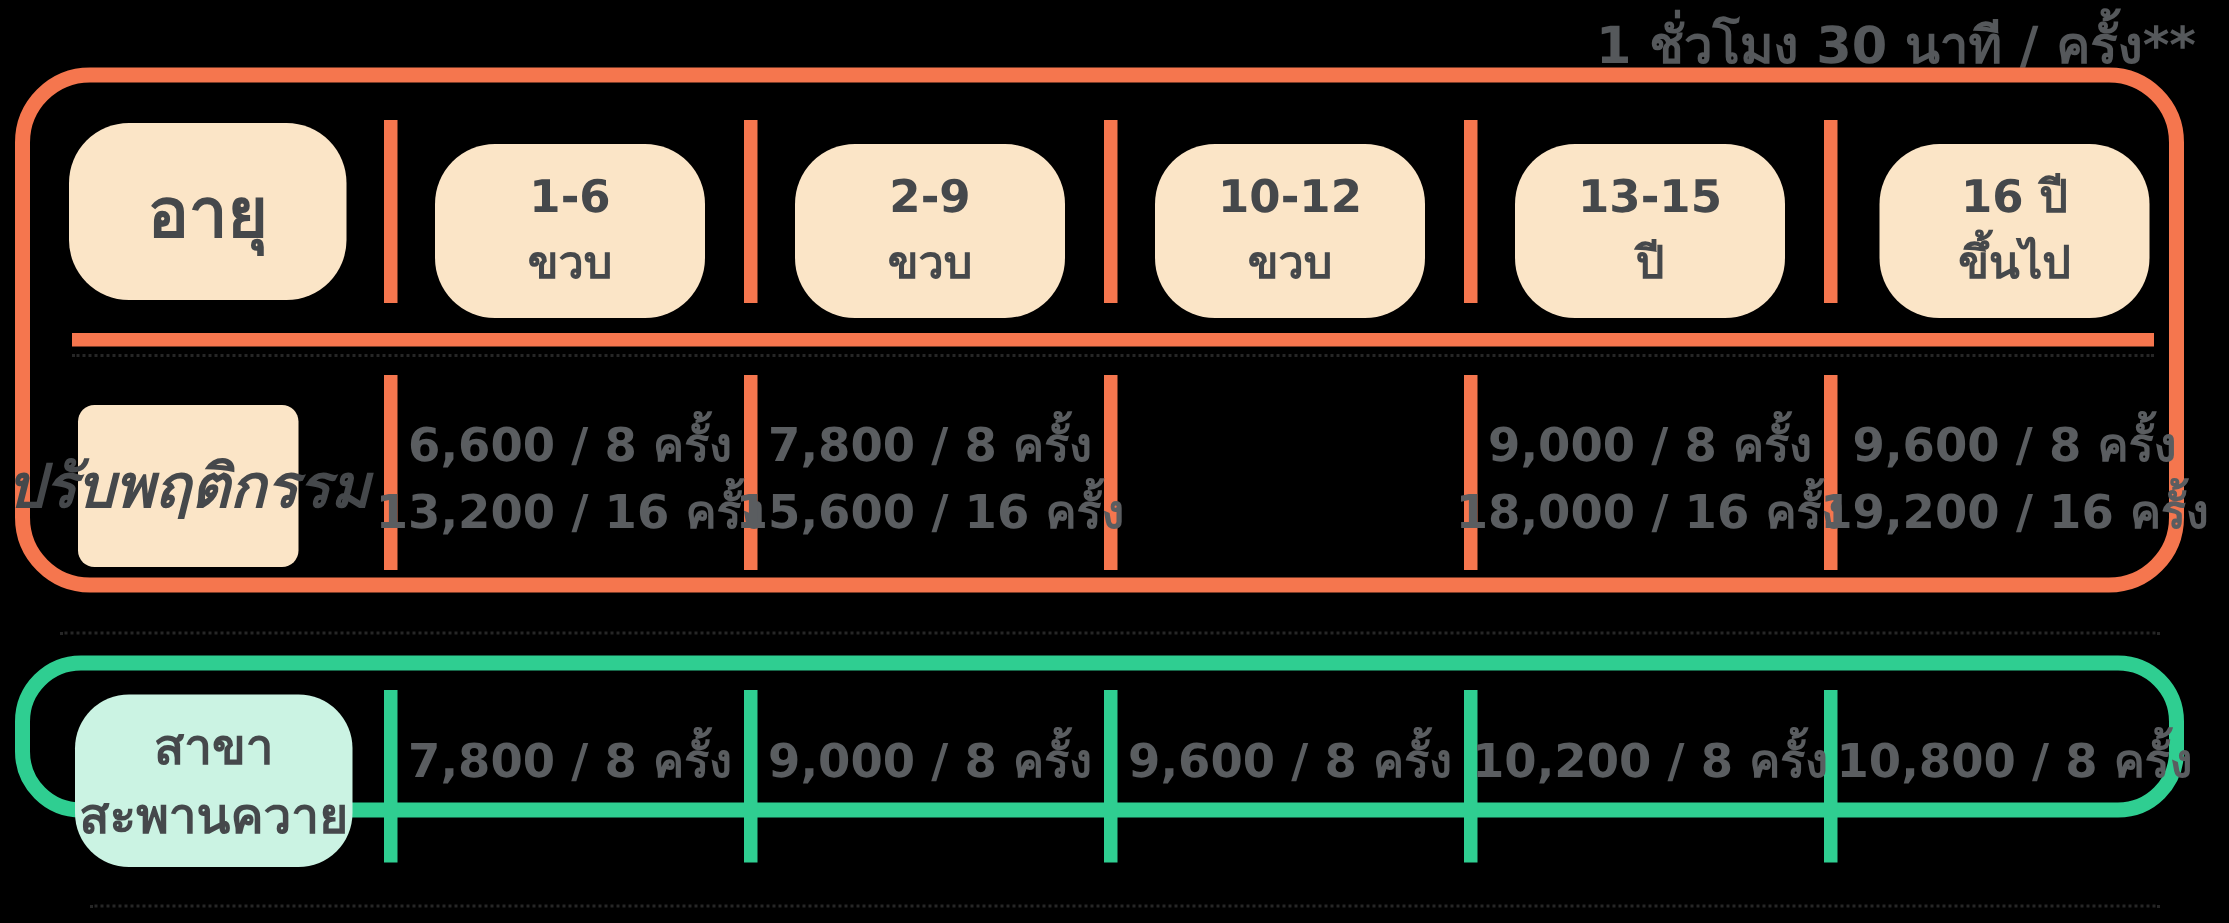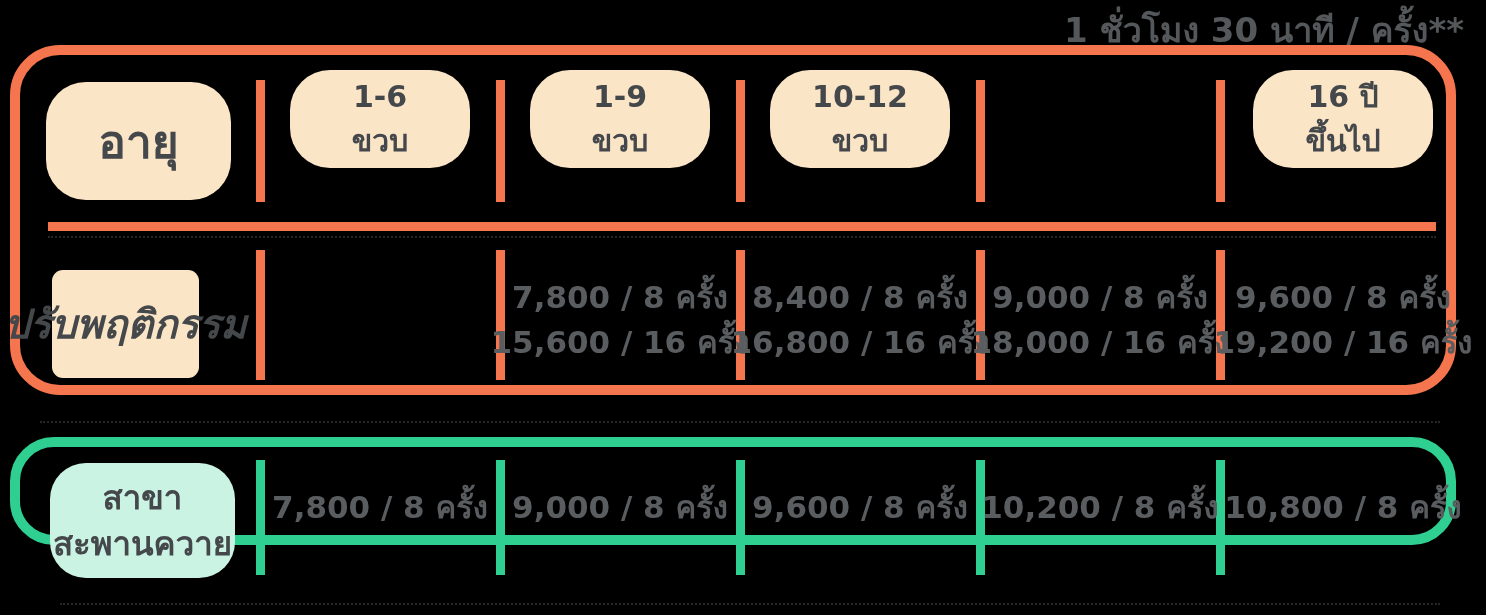--- a/index.html
+++ b/index.html
@@ -37,21 +37,21 @@
     background: #fbe5c7;
     border-radius: 40px;
     display: flex;
     flex-direction: column;
     align-items: center;
     justify-content: center;
     text-align: center;
     color: #45484b;
     font-weight: bold;
   }
-  .hdr-pill { top: 15px; height: 98px; width: 180px; }
+  .hdr-pill { top: 41px; height: 116px; width: 180px; }
   .hdr-pill .l1, .hdr-pill .l2 { font-size: 30px; line-height: 44px; white-space: nowrap; }
   .age-label-pill { left: 26px; top: 27px; width: 185px; height: 118px; font-size: 46px; }
   .vline-o {
     position: absolute;
     width: 9px;
     background: #f5764e;
   }
   .vline-o.hdr { top: 25px; height: 122px; }
   .vline-o.body { top: 195px; height: 130px; }
   .hrule {
@@ -164,26 +164,30 @@
 
       <div class="pill age-label-pill">
         <span>อายุ</span>
       </div>
 
       <div class="pill hdr-pill hp1">
         <span class="l1">1-6</span>
         <span class="l2">ขวบ</span>
       </div>
       <div class="pill hdr-pill hp2">
-        <span class="l1">1-9</span>
+        <span class="l1">2-9</span>
         <span class="l2">ขวบ</span>
       </div>
       <div class="pill hdr-pill hp3">
         <span class="l1">10-12</span>
         <span class="l2">ขวบ</span>
+      </div>
+      <div class="pill hdr-pill hp4">
+        <span class="l1">13-15</span>
+        <span class="l2">ปี</span>
       </div>
       <div class="pill hdr-pill hp5">
         <span class="l1">16 ปี</span>
         <span class="l2">ขึ้นไป</span>
       </div>
 
       <div class="vline-o hdr d1"></div>
       <div class="vline-o hdr d2"></div>
       <div class="vline-o hdr d3"></div>
       <div class="vline-o hdr d4"></div>
@@ -195,27 +199,27 @@
       <div class="pill row-label-pill">
         <span>ปรับพฤติกรรม</span>
       </div>
 
       <div class="vline-o body d1"></div>
       <div class="vline-o body d2"></div>
       <div class="vline-o body d3"></div>
       <div class="vline-o body d4"></div>
       <div class="vline-o body d5"></div>
 
+      <div class="price-cell c1">
+        <span>6,600 / 8 ครั้ง</span>
+        <span>13,200 / 16 ครั้ง</span>
+      </div>
       <div class="price-cell c2">
         <span>7,800 / 8 ครั้ง</span>
         <span>15,600 / 16 ครั้ง</span>
-      </div>
-      <div class="price-cell c3">
-        <span>8,400 / 8 ครั้ง</span>
-        <span>16,800 / 16 ครั้ง</span>
       </div>
       <div class="price-cell c4">
         <span>9,000 / 8 ครั้ง</span>
         <span>18,000 / 16 ครั้ง</span>
       </div>
       <div class="price-cell c5">
         <span>9,600 / 8 ครั้ง</span>
         <span>19,200 / 16 ครั้ง</span>
       </div>
 

